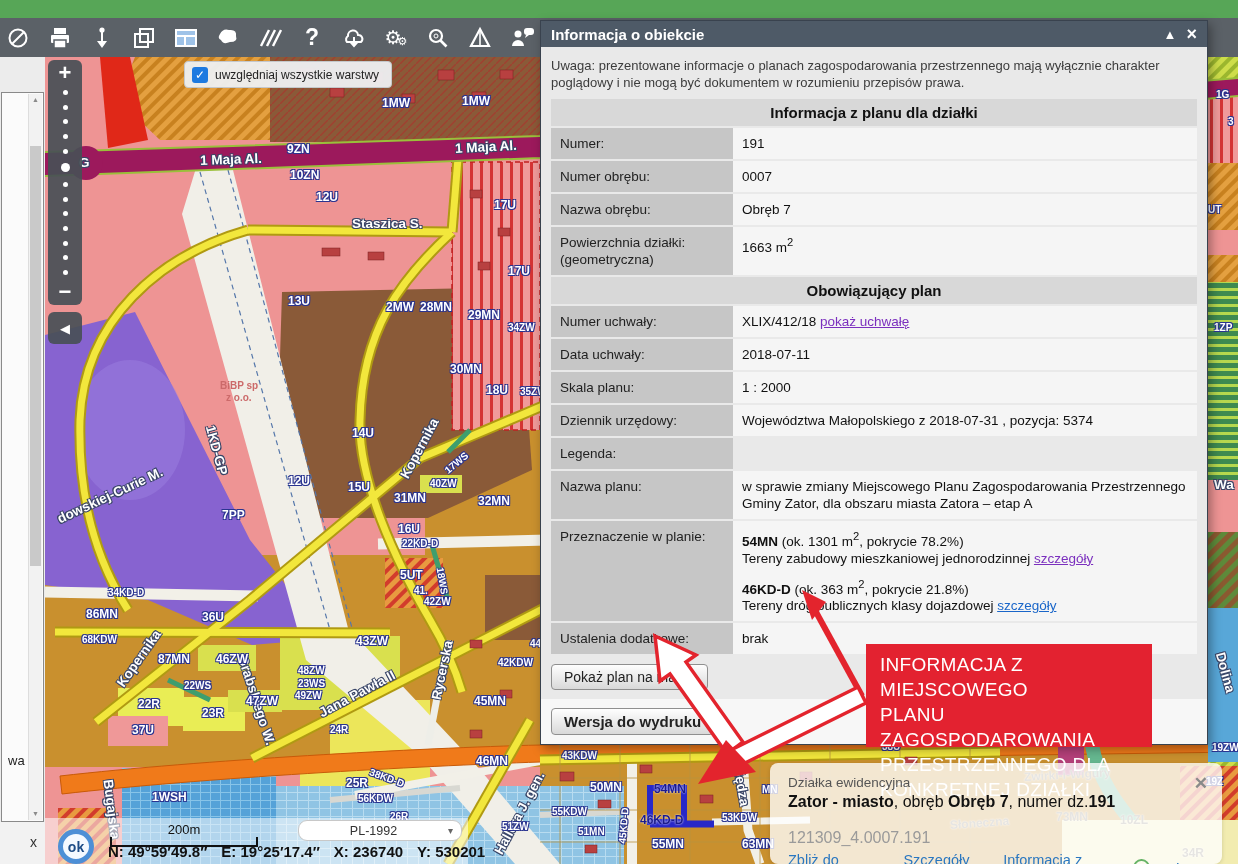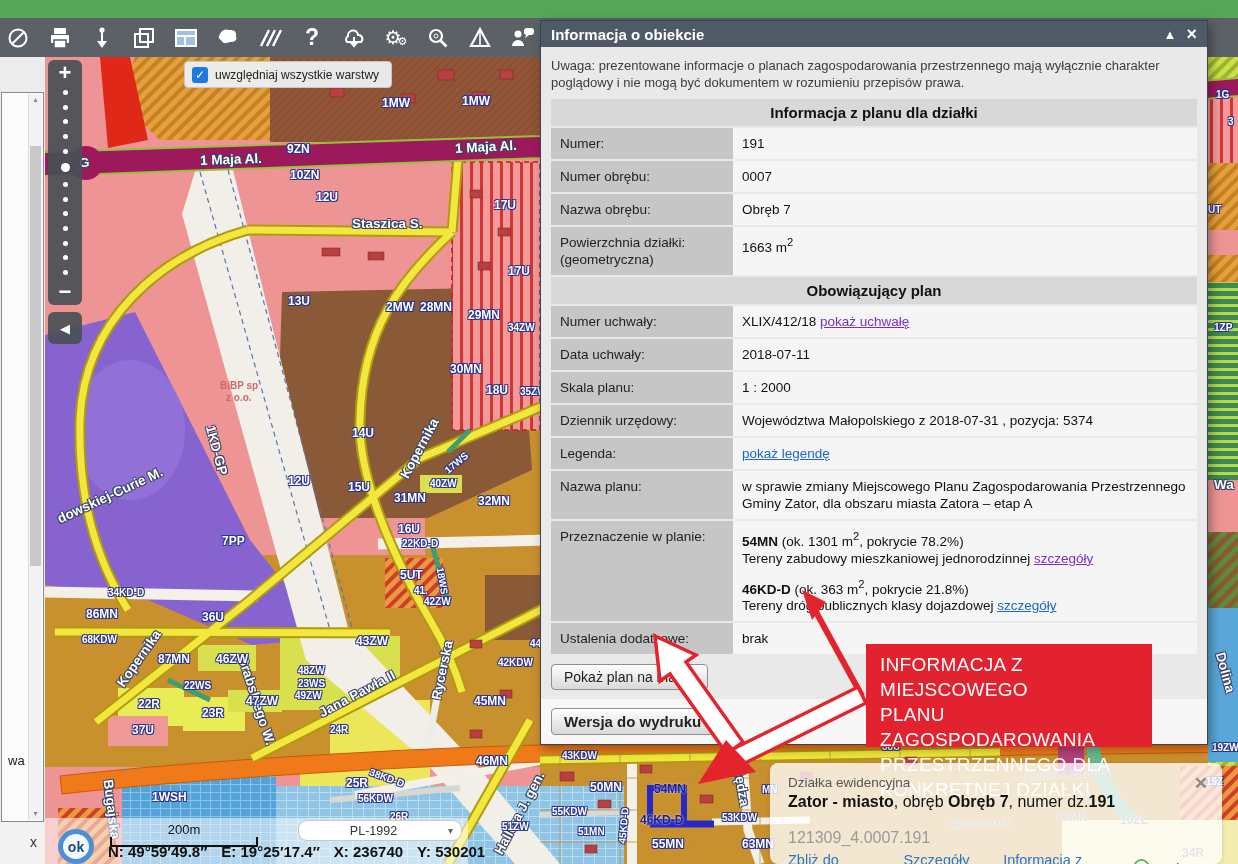--- a/index.html
+++ b/index.html
@@ -298,21 +298,21 @@
       <span class="ml pk" style="left: 226px; top: 392px;">z o.o.</span>
       <span class="ml st" style="left: 210px; top: 418px; transform: rotate(75deg);">1KD-GP</span>
       <span class="ml z" style="left: 352px; top: 426px;">14U</span>
       <span class="ml z" style="left: 288px; top: 474px;">12U</span>
       <span class="ml z" style="left: 348px; top: 480px;">15U</span>
       <span class="ml st" style="left: 404px; top: 470px; transform: rotate(-62deg);">Kopernika</span>
       <span class="ml zs" style="left: 430px; top: 478px;">40ZW</span>
       <span class="ml zs" style="left: 446px; top: 466px; transform: rotate(-40deg);">17WS</span>
       <span class="ml z" style="left: 394px; top: 491px;">31MN</span>
       <span class="ml z" style="left: 478px; top: 494px;">32MN</span>
-      <span class="ml z" style="left: 222px; top: 534px;">7PP</span>
+      <span class="ml z" style="left: 222px; top: 508px;">7PP</span>
       <span class="ml st" style="left: 58px; top: 512px; transform: rotate(-25deg);">dowskiej-Curie M.</span>
       <span class="ml z" style="left: 398px; top: 522px;">16U</span>
       <span class="ml zs" style="left: 402px; top: 538px;">22KD-D</span>
       <span class="ml z" style="left: 400px; top: 568px;">5UT</span>
       <span class="ml zs" style="left: 440px; top: 562px; transform: rotate(80deg);">18WS</span>
       <span class="ml zs" style="left: 414px; top: 585px;">41.</span>
       <span class="ml zs" style="left: 424px; top: 596px;">42ZW</span>
       <span class="ml zs" style="left: 108px; top: 587px;">34KD-D</span>
       <span class="ml z" style="left: 86px; top: 607px;">86MN</span>
       <span class="ml z" style="left: 202px; top: 610px;">36U</span>
@@ -530,21 +530,20 @@
       <div class="trow">
         <div class="tl">Skala planu:</div>
         <div class="tv">1 : 2000</div>
       </div>
       <div class="trow">
         <div class="tl">Dziennik urzędowy:</div>
         <div class="tv">Województwa Małopolskiego z 2018-07-31 , pozycja: 5374</div>
       </div>
       <div class="trow">
         <div class="tl">Legenda:</div>
-        <div class="tv"><span class="lnk">pokaż legendę</span></div>
       </div>
       <div class="trow">
         <div class="tl">Nazwa planu:</div>
         <div class="tv">w sprawie zmiany Miejscowego Planu Zagospodarowania Przestrzennego Gminy Zator, dla obszaru miasta Zatora – etap A</div>
       </div>
       <div class="trow">
         <div class="tl">Przeznaczenie w planie:</div>
         <div class="tv">
           <div class="pentry">
             <span class="pcode">54MN</span><span> (ok. 1301 m</span><sup>2</sup><span>, pokrycie 78.2%)</span><br>

